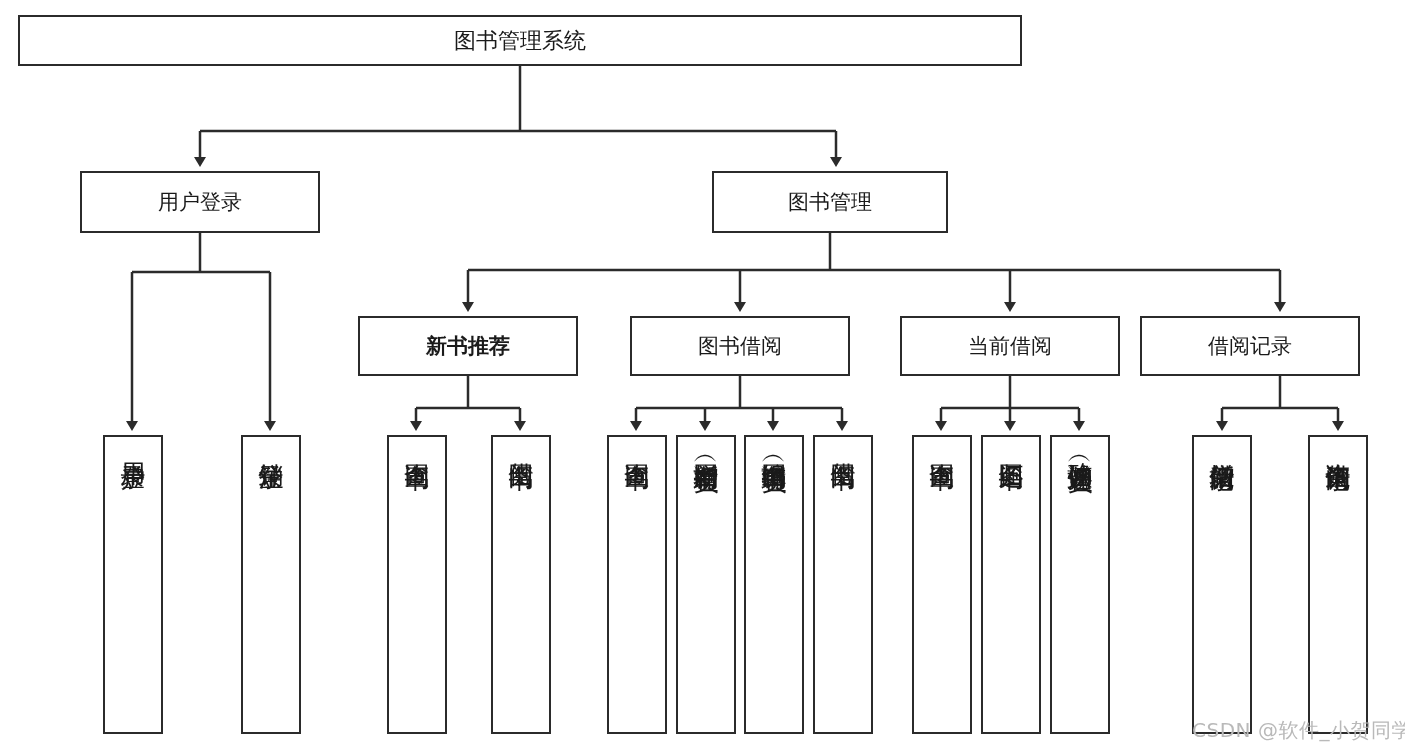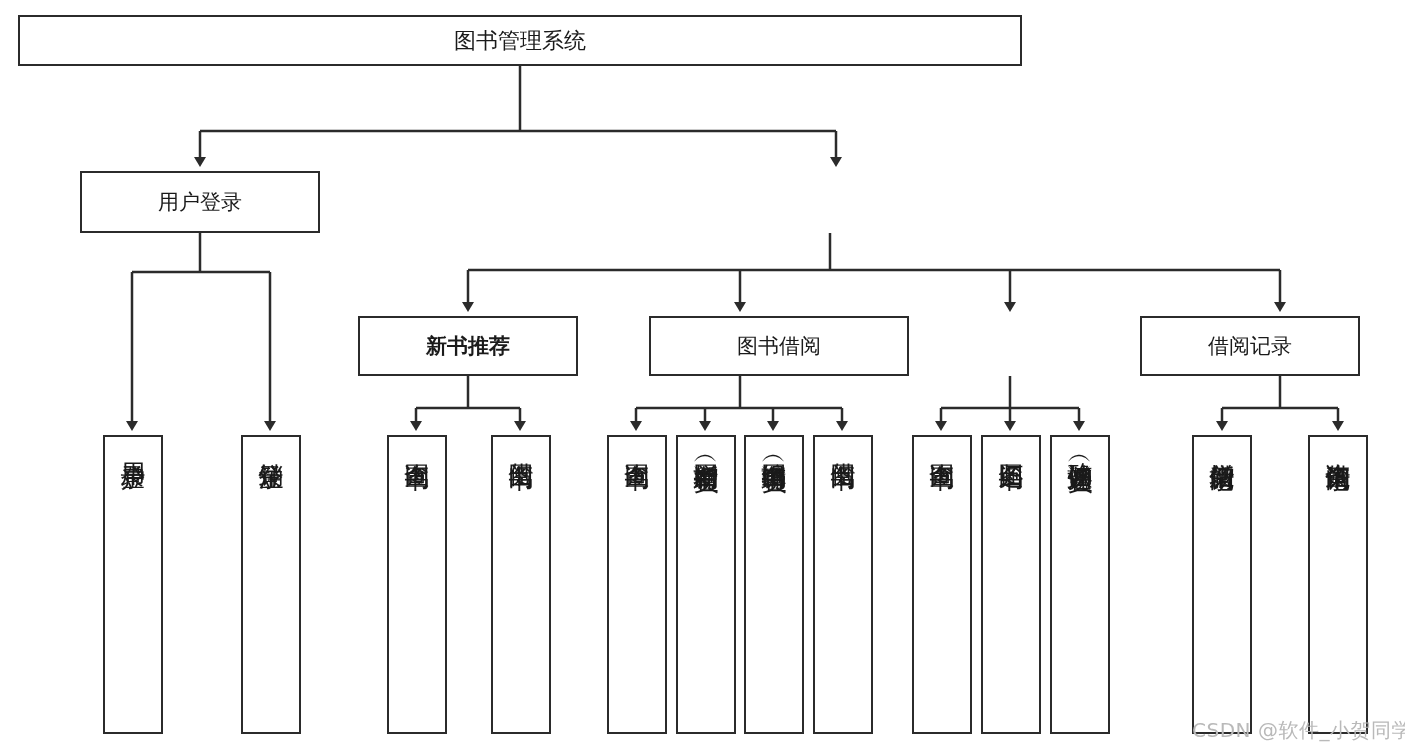--- a/index.html
+++ b/index.html
@@ -124,26 +124,32 @@
     </g>
   </svg>
 
   <div class="node horiz root" style="left:18px; top:15px; width:1004px; height:51px;">
     <span class="lbl">图书管理系统</span>
   </div>
 
   <div class="node horiz" style="left:80px; top:171px; width:240px; height:62px;">
     <span class="lbl">用户登录</span>
   </div>
+  <div class="node horiz" style="left:712px; top:171px; width:236px; height:62px;">
+    <span class="lbl">图书管理</span>
+  </div>
 
   <div class="node horiz" style="left:358px; top:316px; width:220px; height:60px;font-weight:bold;">
     <span class="lbl">新书推荐</span>
   </div>
-  <div class="node horiz" style="left:630px; top:316px; width:260px; height:60px;margin-left:19px;">
+  <div class="node horiz" style="left:630px; top:316px; width:220px; height:60px;">
     <span class="lbl">图书借阅</span>
+  </div>
+  <div class="node horiz" style="left:900px; top:316px; width:220px; height:60px;">
+    <span class="lbl">当前借阅</span>
   </div>
   <div class="node horiz" style="left:1140px; top:316px; width:220px; height:60px;">
     <span class="lbl">借阅记录</span>
   </div>
 
   <div class="node vert" style="left:103px; top:435px; width:60px; height:299px;">
     <span class="lbl">用户登录</span>
   </div>
   <div class="node vert" style="left:241px; top:435px; width:60px; height:299px;">
     <span class="lbl">注销登录</span>

